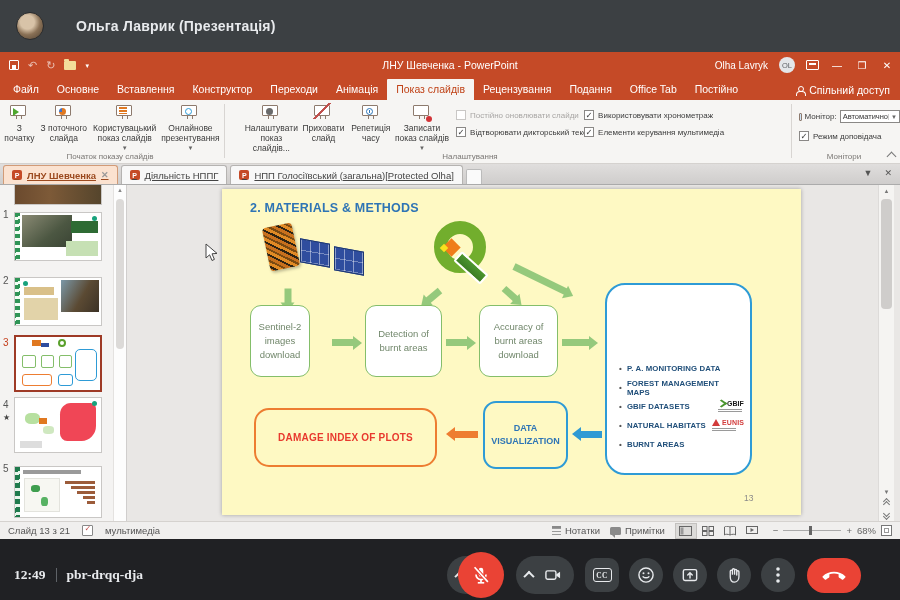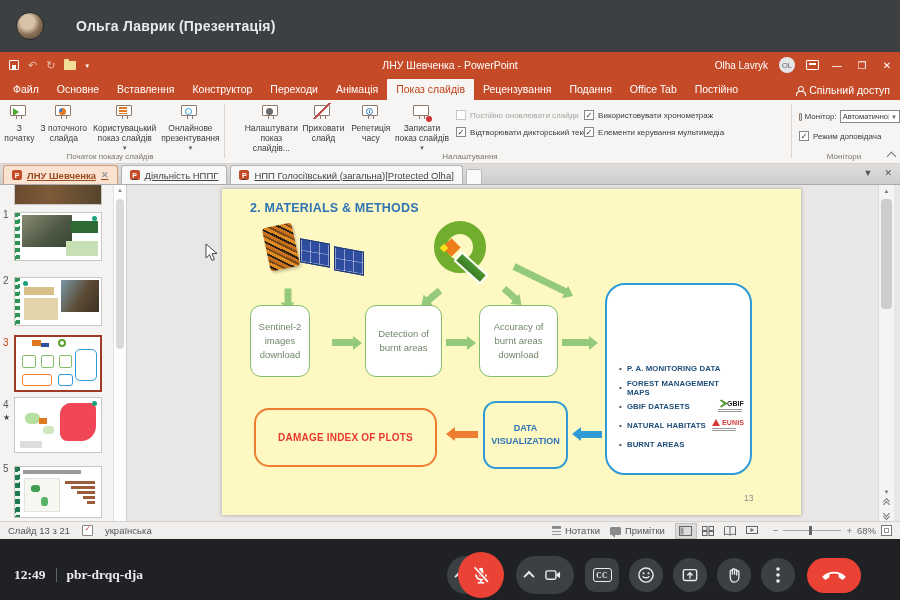--- a/index.html
+++ b/index.html
@@ -514,21 +514,21 @@
             <i></i>
             <b></b>
           </span>
       </div>
     </div>
   </div>
 
   <div class="statusbar">
     <span>Слайд 13 з 21</span>
     <span class="spell-ic"></span>
-    <span class="sb-gap">українська</span>
+    <span class="sb-gap">мультимедіа</span>
     <div class="sb-right">
       <span class="sb-item">
         <span class="notes-ic"></span>
         <span>Нотатки</span>
       </span>
       <span class="sb-item">
         <span class="cmt-ic"></span>
         <span>Примітки</span>
       </span>
       <span class="viewbtns">

